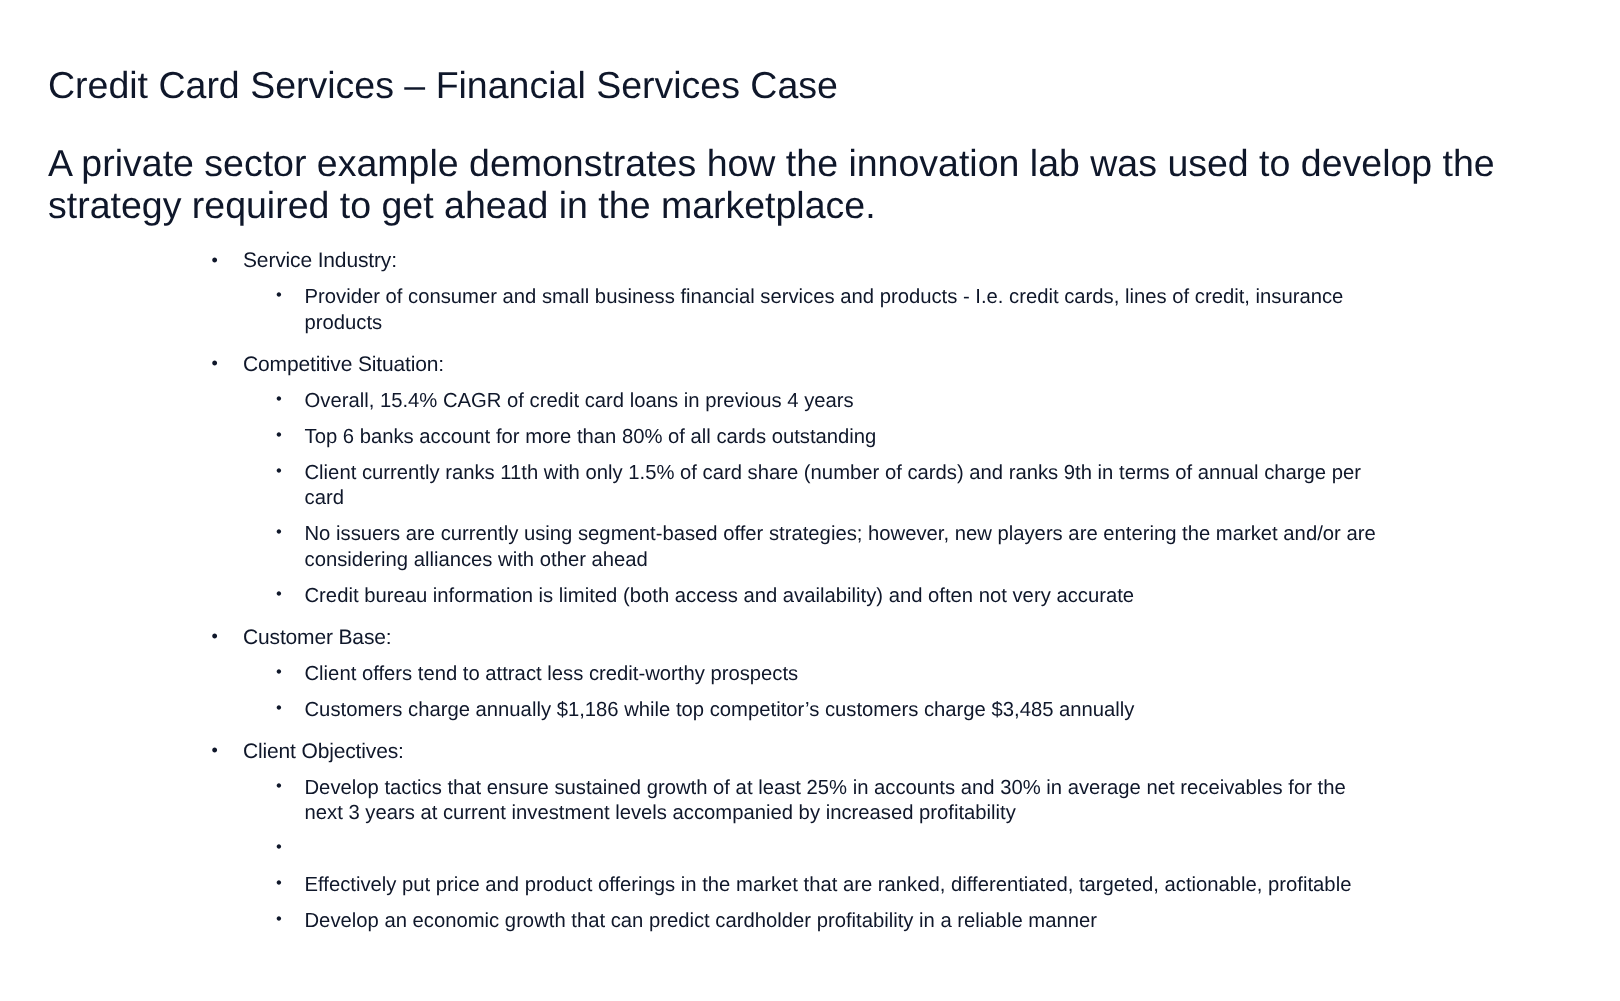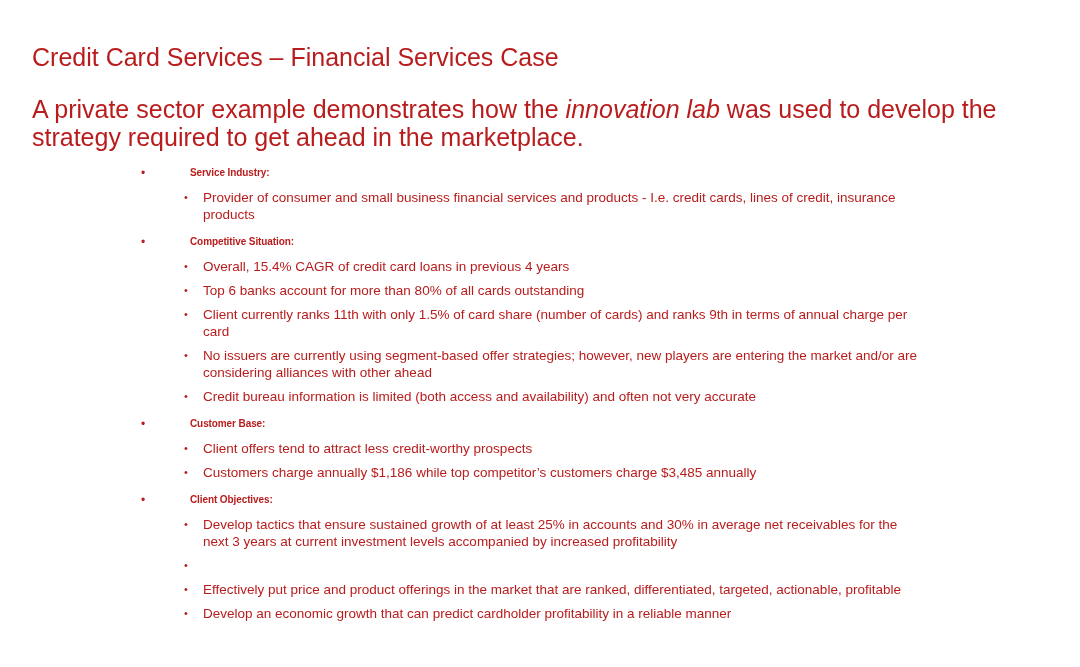--- a/index.html
+++ b/index.html
@@ -5,21 +5,21 @@
   html, body {
     margin: 0;
     padding: 0;
     background: #ffffff;
   }
   .slide {
     position: relative;
     width: 1080px;
     height: 667px;
     background: #ffffff;
-    color: #b91c1c;
+    color: #0f172a;
     font-family: "Liberation Sans", sans-serif;
     overflow: hidden;
   }
   .slide-title {
     position: absolute;
     left: 32px;
     top: 43px;
     font-size: 25px;
     line-height: 28px;
     font-weight: 400;
@@ -28,21 +28,20 @@
   .intro {
     position: absolute;
     left: 32px;
     top: 96px;
     width: 1008px;
     font-size: 25px;
     line-height: 27.5px;
     font-weight: 400;
   }
   .intro .em {
-    font-style: italic;
   }
   .content {
     position: absolute;
     left: 0;
     top: 151px;
     right: 0;
   }
   .h-row {
     display: flex;
     align-items: flex-start;
@@ -52,24 +51,23 @@
   .h-row.first {
     margin-top: 13px;
   }
   .h-bullet {
     flex: 0 0 21px;
     width: 21px;
     font-size: 12px;
     line-height: 18px;
   }
   .h-text {
-    font-size: 10px;
-    font-weight: 700;
+    font-size: 14px;
+    font-weight: 400;
     letter-spacing: -0.1px;
-    margin-left: 28px;
   }
   .s-row {
     display: flex;
     align-items: flex-start;
     margin: 7px 0 0 184px;
     line-height: 17px;
   }
   .s-bullet {
     flex: 0 0 19px;
     width: 19px;

